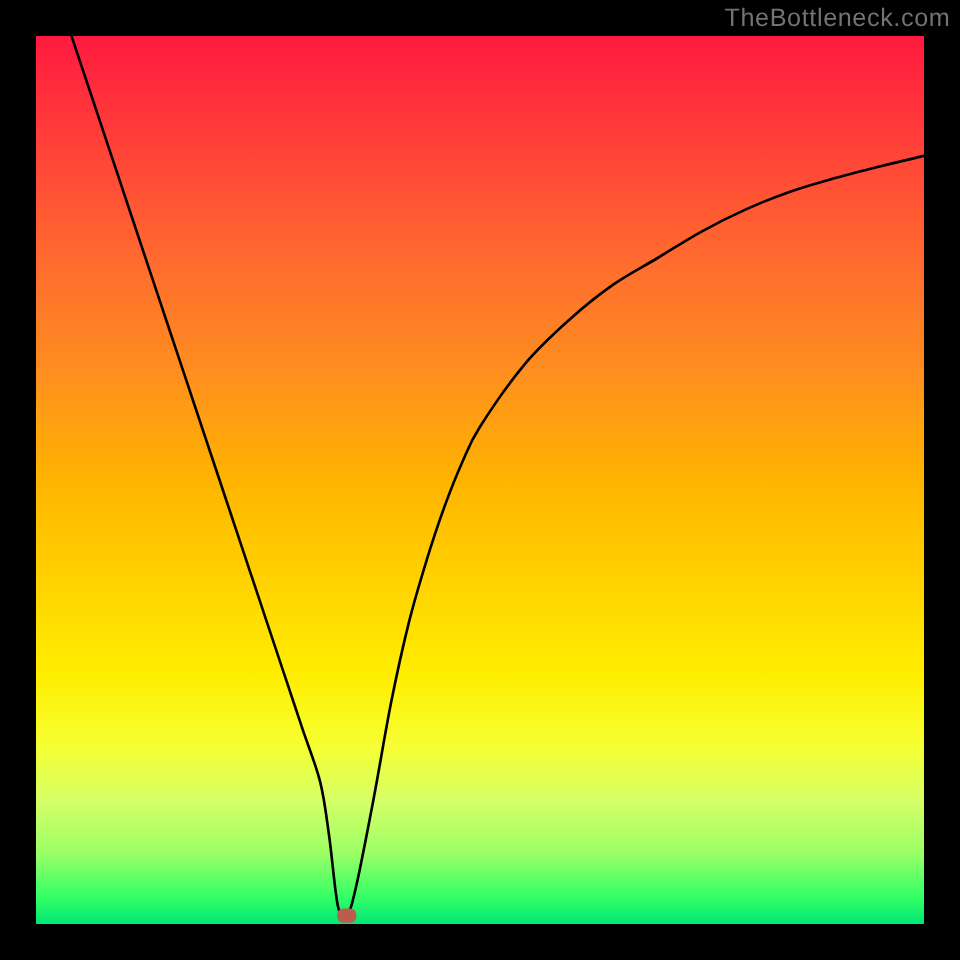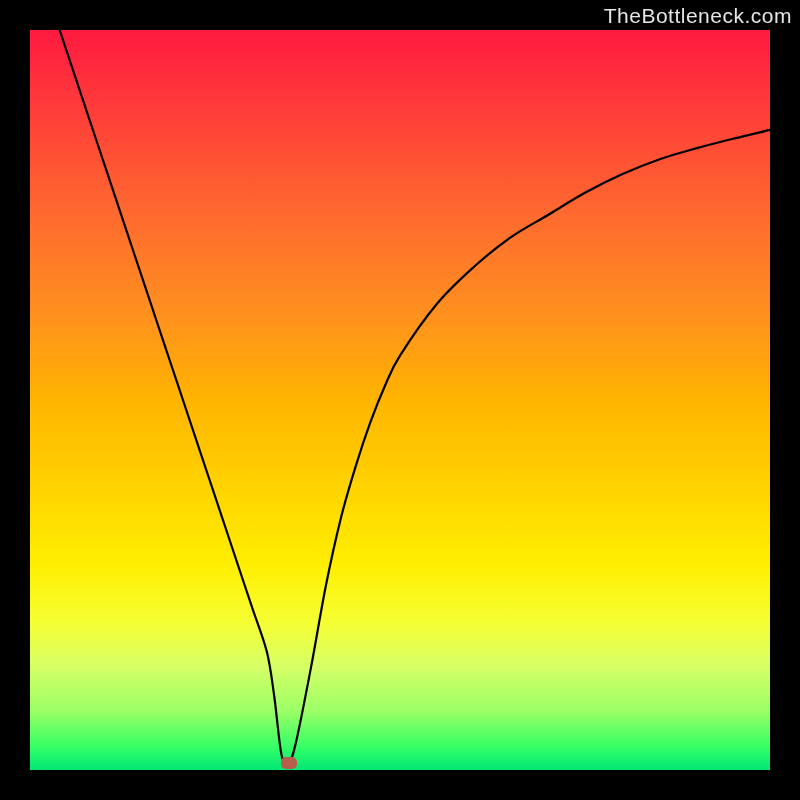--- a/index.html
+++ b/index.html
@@ -35,21 +35,21 @@
       #d6ff66 86%,
       #9cff66 92%,
       #33ff66 97%,
       #00e676 100%
     );
   }
   .watermark {
     position: absolute;
     top: 4px;
     right: 8px;
-    color: #e5e5e5;
+    color: #737373;
     font-size: 21px;
     letter-spacing: 0.5px;
     z-index: 10;
   }
   svg.curve {
     position: absolute;
     left: 0;
     top: 0;
     width: 740px;
     height: 740px;

